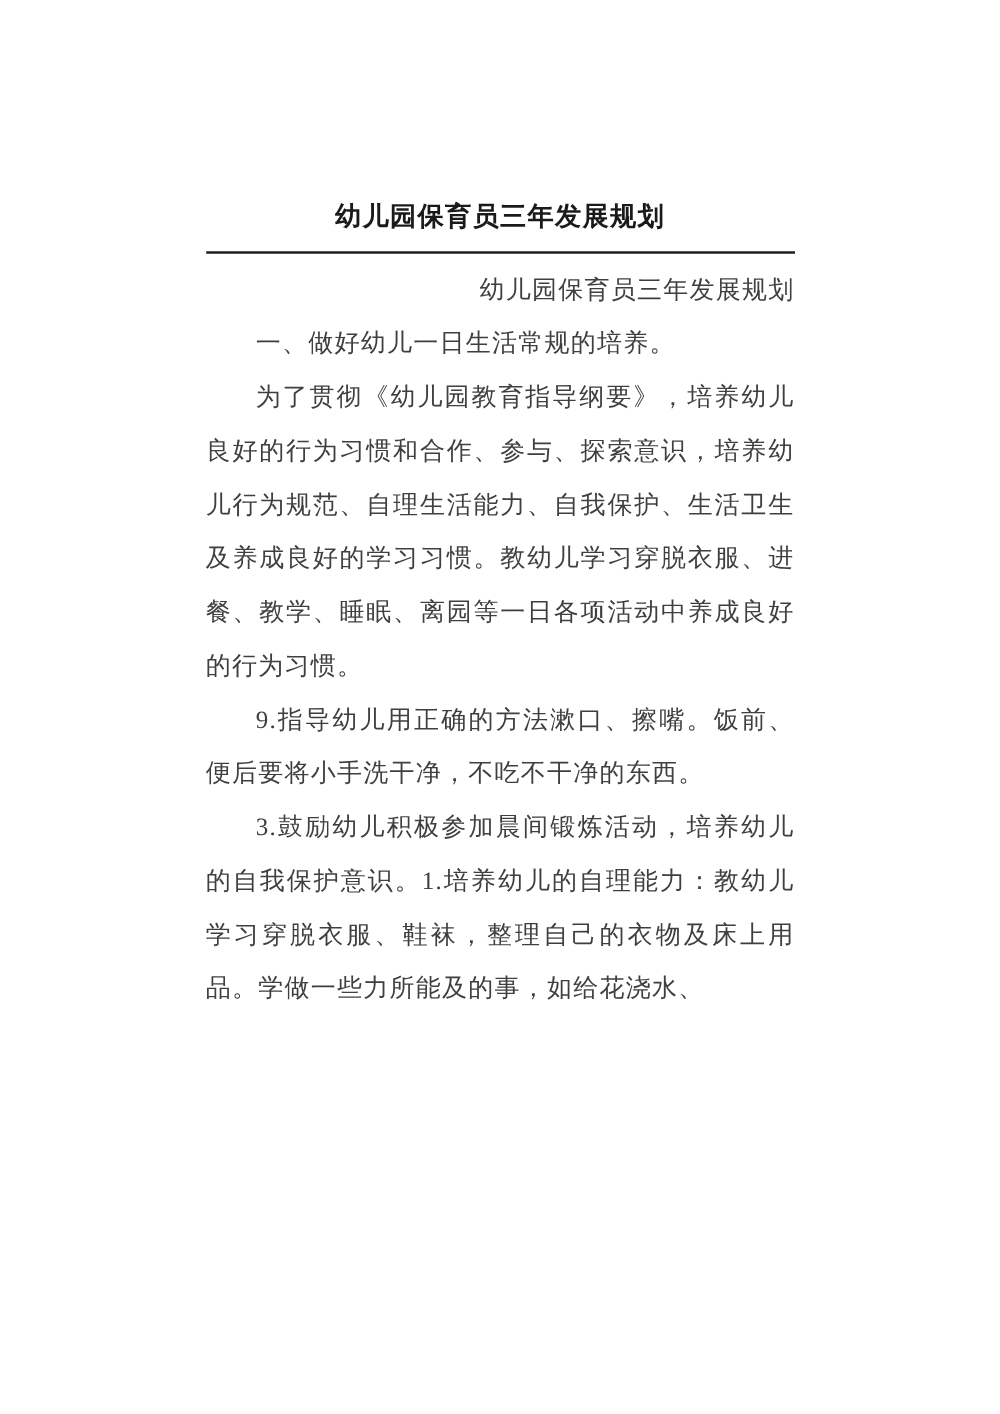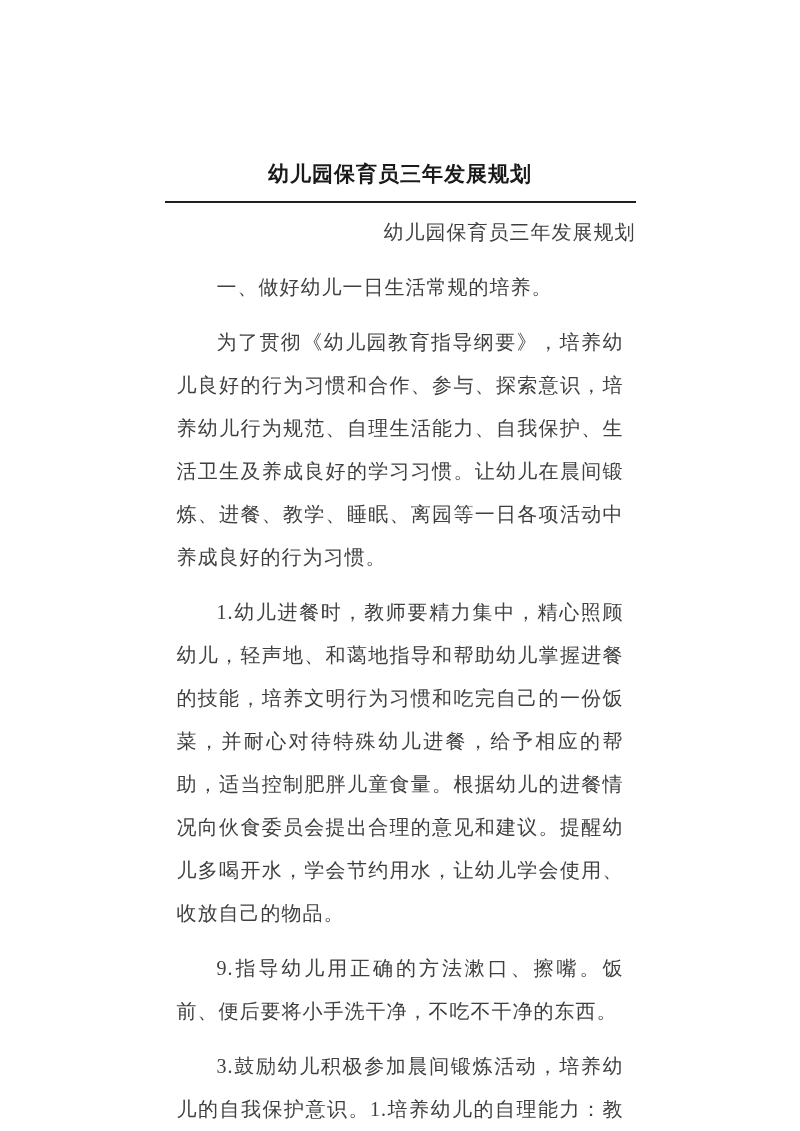--- a/index.html
+++ b/index.html
@@ -38,21 +38,21 @@
     color: var(--text-color, #3f3f3f);
     font-size: 20px;
     line-height: 43px;
     letter-spacing: 1px;
   }
   .doc-subtitle {
     margin: 0;
     text-align: right;
   }
   .para {
-    margin: 12px;
+    margin: 0;
     text-indent: 2em;
     text-align: justify;
   }
   .footer {
     position: absolute;
     left: 0;
     right: 0;
     bottom: 78px;
     text-align: center;
     font-size: 12px;
@@ -69,23 +69,22 @@
 
     <h1 class="doc-title">幼儿园保育员三年发展规划</h1>
 
     <div class="title-divider"></div>
 
     <div class="text-block">
       <p class="doc-subtitle">幼儿园保育员三年发展规划</p>
 
       <p class="para">一、做好幼儿一日生活常规的培养。</p>
 
-      <p class="para">为了贯彻《幼儿园教育指导纲要》，培养幼儿良好的行为习惯和合作、参与、探索意识，培养幼儿行为规范、自理生活能力、自我保护、生活卫生及养成良好的学习习惯。让幼儿在晨间锻炼、进餐、教学、睡眠、离园等一日各项活动中养成良好的行为习惯。</p>
+      <p class="para">为了贯彻《幼儿园教育指导纲要》，培养幼儿良好的行为习惯和合作、参与、探索意识，培养幼儿行为规范、自理生活能力、自我保护、生活卫生及养成良好的学习习惯。教幼儿学习穿脱衣服、进餐、教学、睡眠、离园等一日各项活动中养成良好的行为习惯。</p>
 
-      <p class="para">1.幼儿进餐时，教师要精力集中，精心照顾幼儿，轻声地、和蔼地指导和帮助幼儿掌握进餐的技能，培养文明行为习惯和吃完自己的一份饭菜，并耐心对待特殊幼儿进餐，给予相应的帮助，适当控制肥胖儿童食量。根据幼儿的进餐情况向伙食委员会提出合理的意见和建议。提醒幼儿多喝开水，学会节约用水，让幼儿学会使用、收放自己的物品。</p>
 
       <p class="para">9.指导幼儿用正确的方法漱口、擦嘴。饭前、便后要将小手洗干净，不吃不干净的东西。</p>
 
       <p class="para">3.鼓励幼儿积极参加晨间锻炼活动，培养幼儿的自我保护意识。1.培养幼儿的自理能力：教幼儿学习穿脱衣服、鞋袜，整理自己的衣物及床上用品。学做一些力所能及的事，如给花浇水、</p>
     </div>
   </div>
 
 </div>
 
 </body></html>

